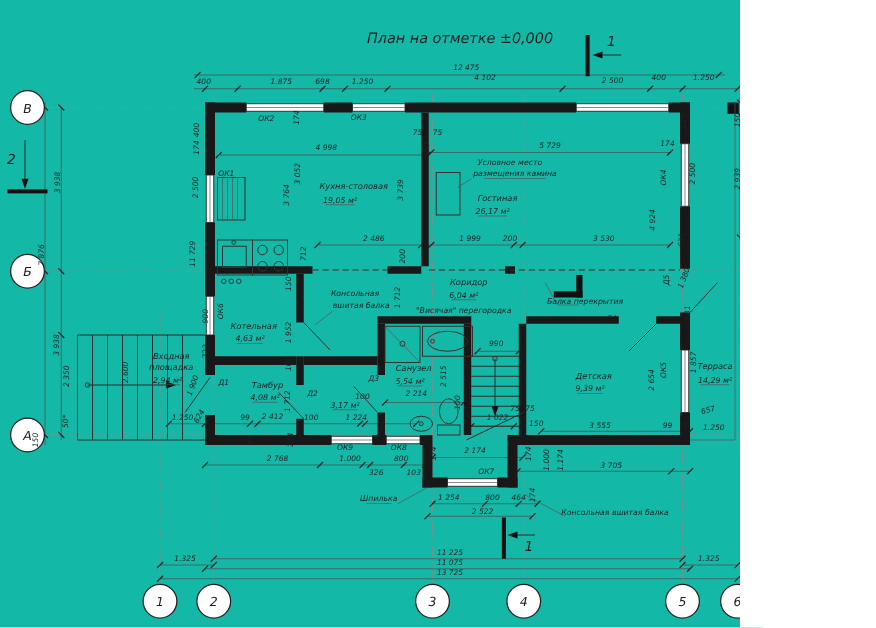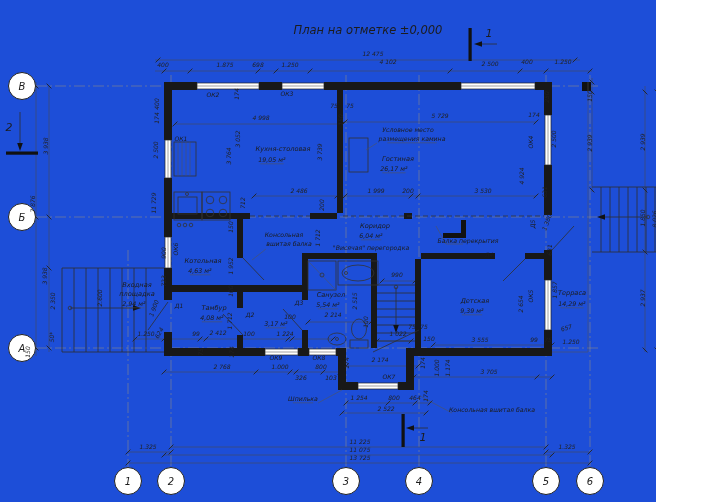--- a/index.html
+++ b/index.html
@@ -1,16 +1,16 @@
 <!DOCTYPE html>
 <html><head>
 <meta charset="utf-8">
 <style>
   html,body{margin:0;padding:0;background:#ffffff;}
-  .stage{position:relative;width:656px;height:502px;background:#1d4ed8;overflow:hidden;}
+  .stage{position:relative;width:592px;height:502px;background:#14b8a6;overflow:hidden;}
   svg{position:absolute;left:0;top:0;}
   text{font-family:"DejaVu Sans",sans-serif;font-style:italic;fill:#1c1c1c;text-anchor:middle;}
   .title-t{font-size:11.5px;}
   .dim{font-size:6px;fill:#222;}
   .room{font-size:6.6px;}
   .area{font-size:6.3px;}
   .mark{font-size:6px;}
   .ann{font-size:6.2px;}
   .axis-t{font-size:10px;}
   .sec-t{font-size:11px;}

